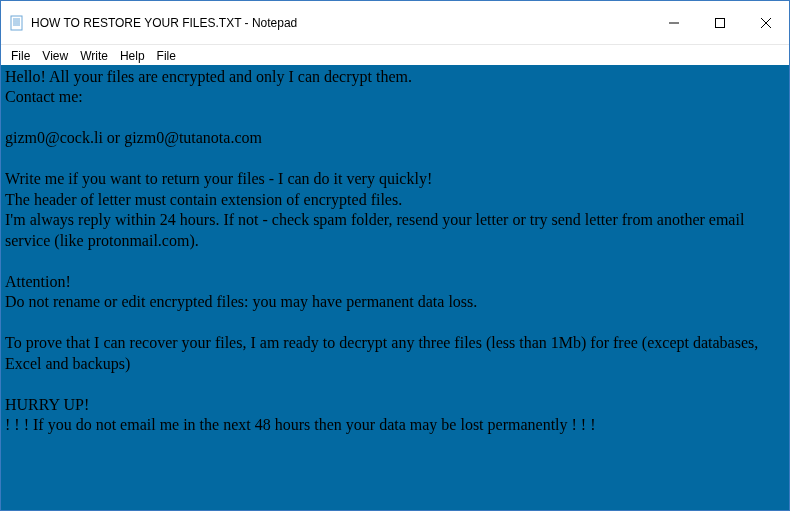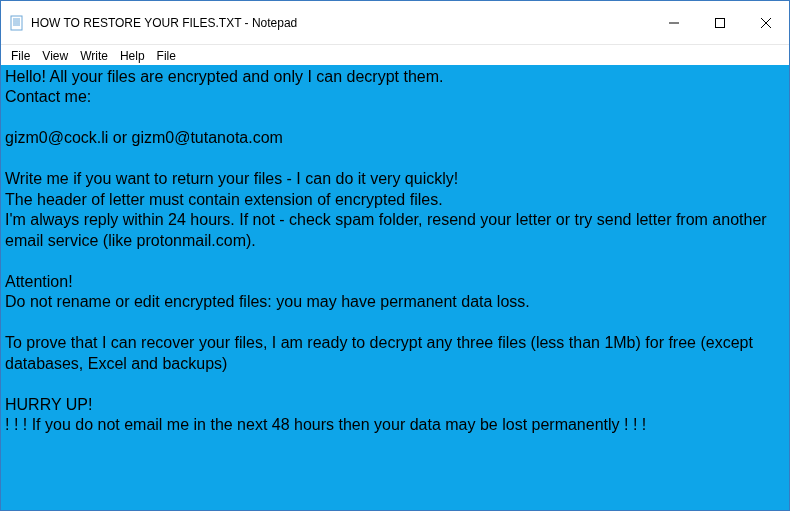--- a/index.html
+++ b/index.html
@@ -66,28 +66,28 @@
       padding-left: 4px;
       font-size: 12px;
     }
     .menu-item {
       padding: 2px 6px;
       cursor: pointer;
     }
     .content {
       flex: 1;
       padding: 2px 4px;
-      font-family: Liberation Sans, sans-serif;
+      font-family: Liberation Serif, serif;
       font-size: 16px;
       line-height: 1.28;
       color: #000;
       white-space: pre-wrap;
       word-wrap: break-word;
       overflow: auto;
-      background: #0ea5e9;
+      background: #0369a1;
     }
   </style>
 </head>
 <body>
 
 <div class="window">
   <div class="titlebar">
     <span class="titlebar-icon">
       <svg width="16" height="16" viewBox="0 0 16 16">
         <rect x="2" y="1" width="11" height="14" fill="#fff" stroke="#6ea8d8" stroke-width="1"></rect>

